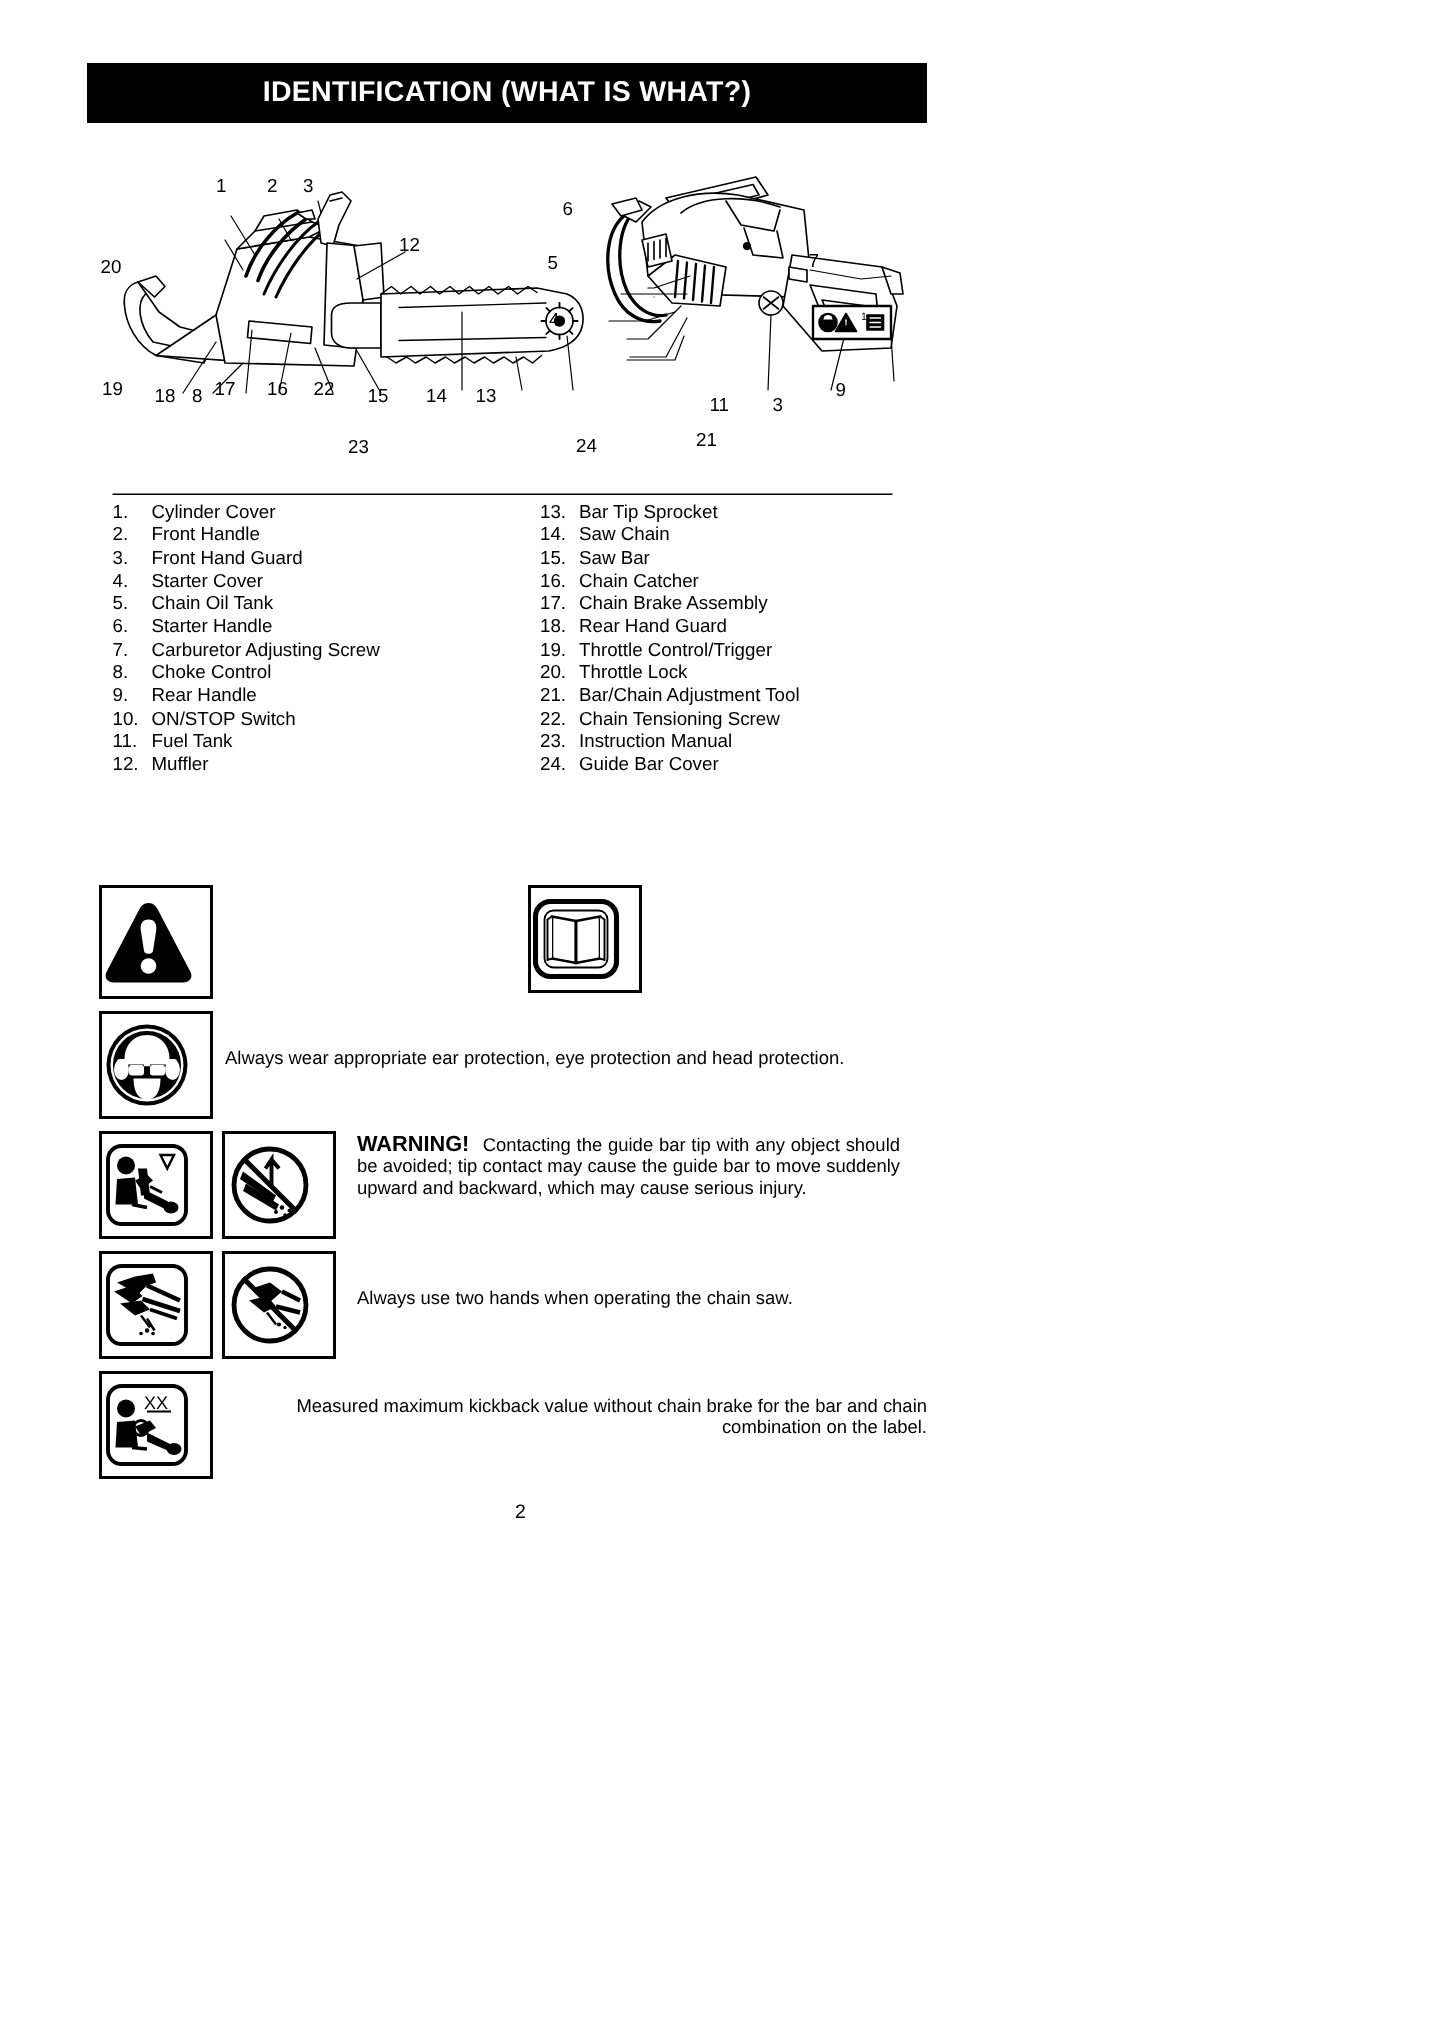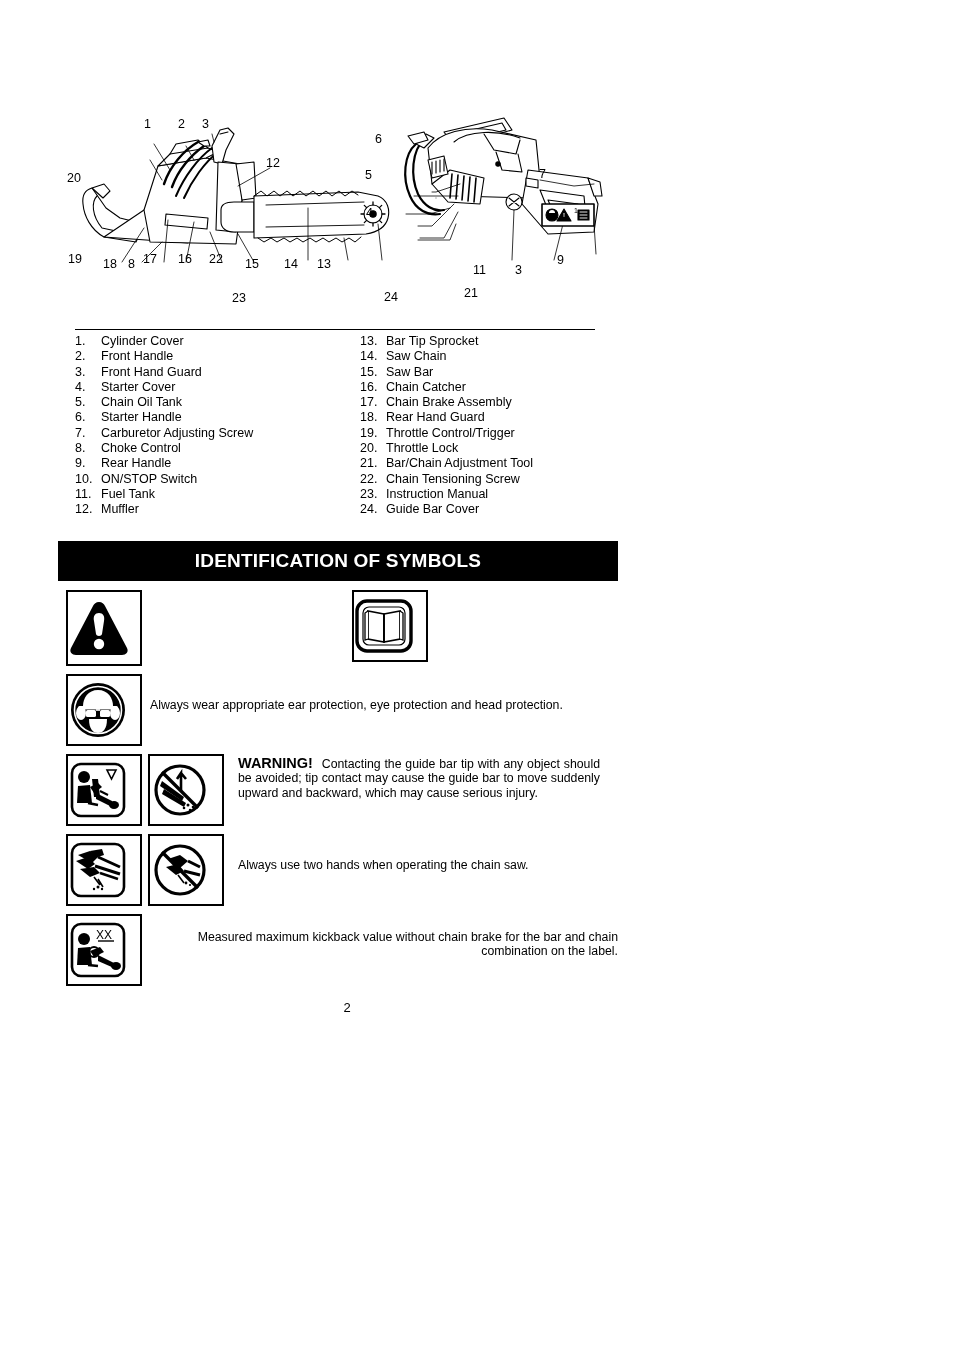--- a/index.html
+++ b/index.html
@@ -128,20 +128,23 @@
     width: 694px;
     text-align: center;
     font-size: 13px;
   }
 </style>
 </head>
 <body>
 
 <div class="page">
 
+  <div class="section-bar" id="bar-identification">
+    <span>IDENTIFICATION (WHAT IS WHAT?)</span>
+  </div>
 
   <div class="illus">
     <svg width="560" height="225" viewBox="0 0 560 225">
       <g fill="none" stroke="#000" stroke-width="1.1" stroke-linejoin="round" stroke-linecap="round">
 
         <path d="M34 96 C27 98 24 104 25 112 C26 124 33 138 46 145 L78 150 L86 132 L62 126 L48 116 Z" fill="#fff"></path>
         <path d="M39 104 C33 110 34 124 44 136 L72 142"></path>
         <path d="M34 96 L46 92 L52 99 L45 106 Z" fill="#fff"></path>
 
         <path d="M46 145 L130 151 L135 126 L86 118 Z" fill="#fff"></path>
@@ -404,23 +407,20 @@
           <span class="part-num">23.</span>
           <span class="part-label">Instruction Manual</span>
         </div>
       <div class="part-item">
           <span class="part-num">24.</span>
           <span class="part-label">Guide Bar Cover</span>
         </div>
     </div>
   </div>
 
-  <div class="section-bar" id="bar-symbols">
-    <span>IDENTIFICATION OF SYMBOLS</span>
-  </div>
 
   <div class="sym-table">
 
     <div class="sym-row row1">
       <div class="left-group">
         <div class="icon-box" style="width:76px;height:76px;">
           <svg width="62" height="58" viewBox="0 0 62 58">
             <path d="M31 3 C34 3 36 5 37 7 L59 49 C61 53 58 56 54 56 L8 56 C4 56 1 53 3 49 L25 7 C26 5 28 3 31 3 Z" fill="#000"></path>
             <path d="M31 14 C35 14 37 17 36 22 L34 35 C33.6 37.5 28.4 37.5 28 35 L26 22 C25 17 27 14 31 14 Z" fill="#fff"></path>
             <circle cx="31" cy="45" r="5.2" fill="#fff"></circle>

